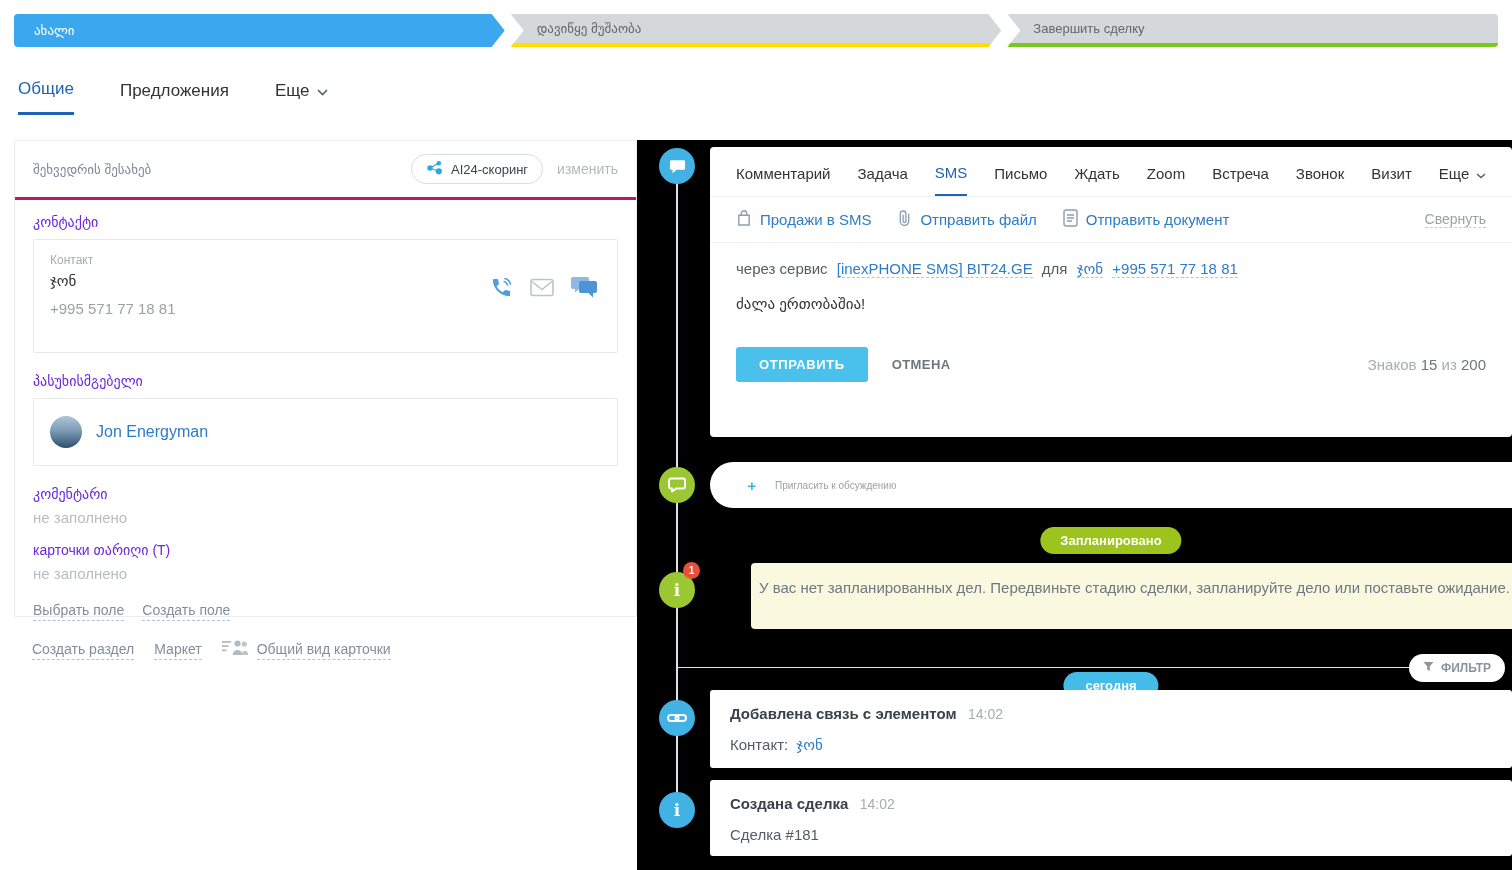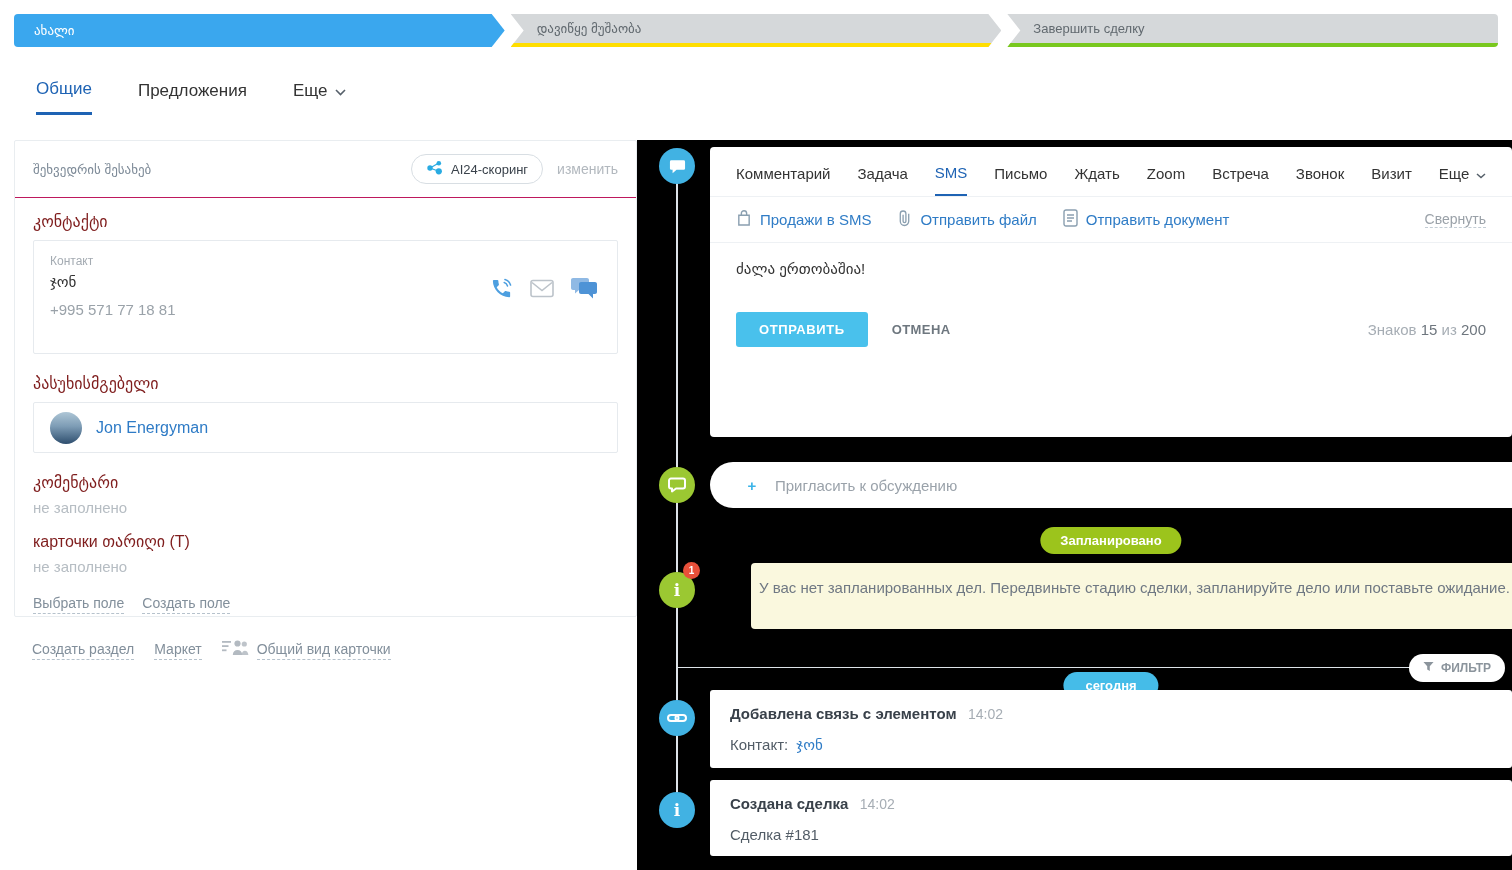--- a/index.html
+++ b/index.html
@@ -10,41 +10,41 @@
   
   .stagebar { position:absolute; left:14px; top:14px; width:1484px; height:33px; display:flex; gap:6px; }
   .stage { flex:1; position:relative; display:flex; align-items:center; font-size:13px; cursor:pointer; }
   .stage-label { padding-left:20px; }
   .stage-current { background:#3AA7EE; color:#fff; clip-path:polygon(0 0,calc(100% - 13px) 0,100% 50%,calc(100% - 13px) 100%,0 100%); border-radius:4px 0 0 4px; }
   .stage-mid { background:#D5D8DA; color:#61696F; clip-path:polygon(0 0,calc(100% - 13px) 0,100% 50%,calc(100% - 13px) 100%,0 100%,13px 50%); border-bottom:4px solid #FFDE00; }
   .stage-mid .stage-label, .stage-last .stage-label { padding-left:26px; }
   .stage-last { background:#D5D8DA; color:#61696F; clip-path:polygon(0 0,100% 0,100% 100%,0 100%,13px 50%); border-bottom:4px solid #79C81E; border-radius:0 4px 4px 0; }
 
   
-  .tabs { position:absolute; left:36px; top:79px; display:flex; gap:46px; font-size:17px; }
+  .tabs { position:absolute; left:18px; top:79px; display:flex; gap:46px; font-size:17px; }
   .tab { color:#333; padding-bottom:13px; cursor:pointer; display:flex; align-items:center; gap:8px; }
   .tab.active { color:#1E63B4; border-bottom:3px solid #1E63B4; }
 
   
   .leftcard { position:absolute; left:14px; top:140px; width:623px; height:477px; background:#fff;
               border:1px solid #E9EDF0; border-radius:2px; }
-  .lc-head { display:flex; align-items:center; padding:13px 18px; border-bottom:1px solid #be185d; }
+  .lc-head { display:flex; align-items:center; padding:13px 18px; border-bottom:3px solid #be185d; }
   .lc-title { flex:1; font-size:13px; color:#7E8B98; }
   .scoring-btn { display:inline-flex; align-items:center; gap:8px; border:1px solid #D8DEE3; border-radius:16px;
                  padding:5px 14px; font-size:13px; color:#3A424B; background:#fff; cursor:pointer; }
   .edit-link { margin-left:14px; font-size:14px; color:#B2B8BE; cursor:pointer; }
   .lc-body { padding:14px 18px 0; }
-  .f-label { font-size:16px; color:#7f1d1d; margin-bottom:9px; }
+  .f-label { font-size:14px; color:#6d28d9; margin-bottom:9px; }
   .contact-box { border:1px solid #E6EAEE; border-radius:2px; height:114px; padding:13px 16px; position:relative; margin-bottom:20px; }
   .cb-label { font-size:12px; color:#A4ABB2; }
   .cb-name { font-size:15px; color:#333; margin-top:5px; }
   .cb-phone { font-size:15px; color:#9AA2A9; margin-top:10px; }
   .cb-icons { position:absolute; right:20px; top:36px; display:flex; gap:17px; align-items:center; }
   .cb-icons span { cursor:pointer; display:inline-flex; }
-  .resp-box { border:1px solid #E6EAEE; border-radius:2px; height:51px; padding:12px 16px; display:flex; align-items:center; gap:14px; margin-bottom:20px; }
+  .resp-box { border:1px solid #E6EAEE; border-radius:2px; height:68px; padding:12px 16px; display:flex; align-items:center; gap:14px; margin-bottom:20px; }
   .avatar { width:32px; height:32px; border-radius:50%;
             background:linear-gradient(180deg,#AEC6D6 0%,#7D9CB5 45%,#2E4E6E 100%); flex:none; }
   .resp-name { font-size:16px; color:#2E7BC6; cursor:pointer; }
   .empty-val { font-size:15px; color:#B6BDC3; margin:-2px 0 16px; }
   .lc-foot { display:flex; align-items:center; margin-top:18px; }
   .dashed-link { font-size:14px; color:#828F9B; border-bottom:1px dashed #B6C2CC; cursor:pointer; line-height:1.45; }
   .lc-foot .dashed-link { margin-right:18px; }
   .lc-foot .right { margin-left:auto; margin-right:0; }
 
   .under-row { position:absolute; left:32px; top:639px; display:flex; align-items:center; gap:20px; }
@@ -77,21 +77,21 @@
   .cancel-btn { margin-left:24px; font-size:13px; font-weight:bold; color:#6E777F; letter-spacing:.4px; cursor:pointer; }
   .chars { margin-left:auto; font-size:15px; color:#A6ADB4; }
   .chars .num { color:#6E767E; }
 
   .invite-bar { position:absolute; left:73px; top:322px; width:802px; height:46px; background:#fff;
                 border-radius:24px 0 0 24px; display:flex; align-items:center; padding-left:9px; cursor:pointer; }
   .invite-avatar { position:relative; width:46px; height:32px; }
   .invite-avatar .avatar { width:32px; height:32px; }
   .plus-badge { position:absolute; left:23px; top:6px; width:20px; height:20px; border-radius:50%; background:#fff;
                 color:#3BB4E8; font-size:15px; font-weight:bold; display:flex; align-items:center; justify-content:center; }
-  .invite-text { margin-left:10px; font-size:15px; color:#9AA2AA; }
+  .invite-text { margin-left:10px; font-size:10px; color:#9AA2AA; }
 
   .planned-badge { position:absolute; left:474px; top:387px; transform:translateX(-50%); background:#9CC41C;
                    color:#fff; font-weight:bold; font-size:13px; padding:6px 20px; border-radius:14px; white-space:nowrap; }
 
   .infobox { position:absolute; left:73px; top:423px; width:795px; height:66px; background:#FAF8DE;
              border-radius:4px; padding:11px 8px; font-size:15px; color:#6F7883; line-height:28px;margin-left:41px; }
 
   .today-line { position:absolute; left:40px; top:527px; width:826px; height:1px; background:#DDE3E8; }
   .today-badge { position:absolute; left:474px; top:532px; transform:translateX(-50%); background:#45BCE8;
                  color:#fff; font-weight:bold; font-size:13px; padding:6px 22px; border-radius:14px; cursor:pointer; }
@@ -280,20 +280,27 @@
         </span>
         <span class="action-link">
           <span><svg width="15" height="18" viewBox="0 0 15 18">
                 <rect x="1" y="1" width="13" height="16" rx="2" fill="none" stroke="#8A9FB0" stroke-width="1.4"></rect>
                 <path d="M4 6h7M4 9h7M4 12h5" stroke="#8A9FB0" stroke-width="1.3"></path>
               </svg></span>
           <span>Отправить документ</span>
         </span>
         <span class="collapse-link">Свернуть</span>
       </div>
+      <div class="service-line">
+        <span>через сервис</span>
+        <span class="svc-link svc-gap">[inexPHONE SMS] BIT24.GE</span>
+        <span>для</span>
+        <span class="svc-link svc-gap">ჯონ</span>
+        <span class="svc-link">+995 571 77 18 81</span>
+      </div>
       <div class="sms-message">ძალა ერთობაშია!</div>
       <div class="btnrow">
         <button class="send-btn">ОТПРАВИТЬ</button>
         <span class="cancel-btn">ОТМЕНА</span>
         <span class="chars">
           <span>Знаков</span>
           <span class="num">15</span>
           <span>из</span>
           <span class="num">200</span>
         </span>

